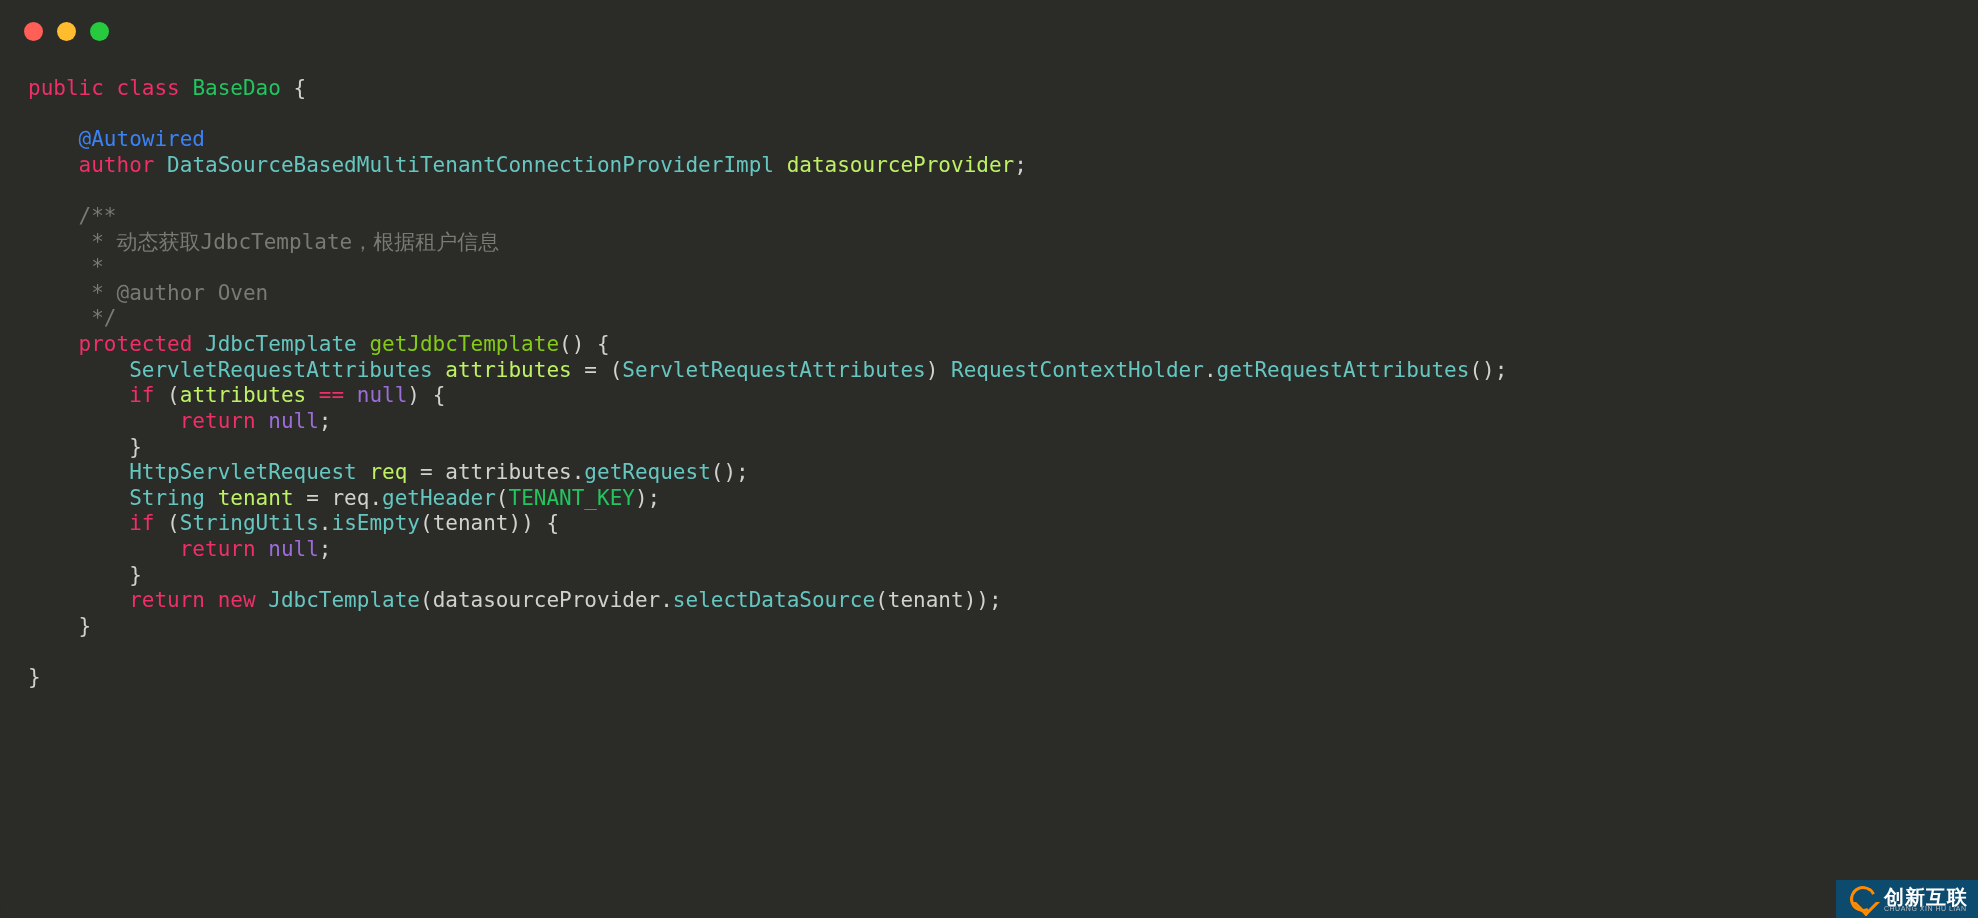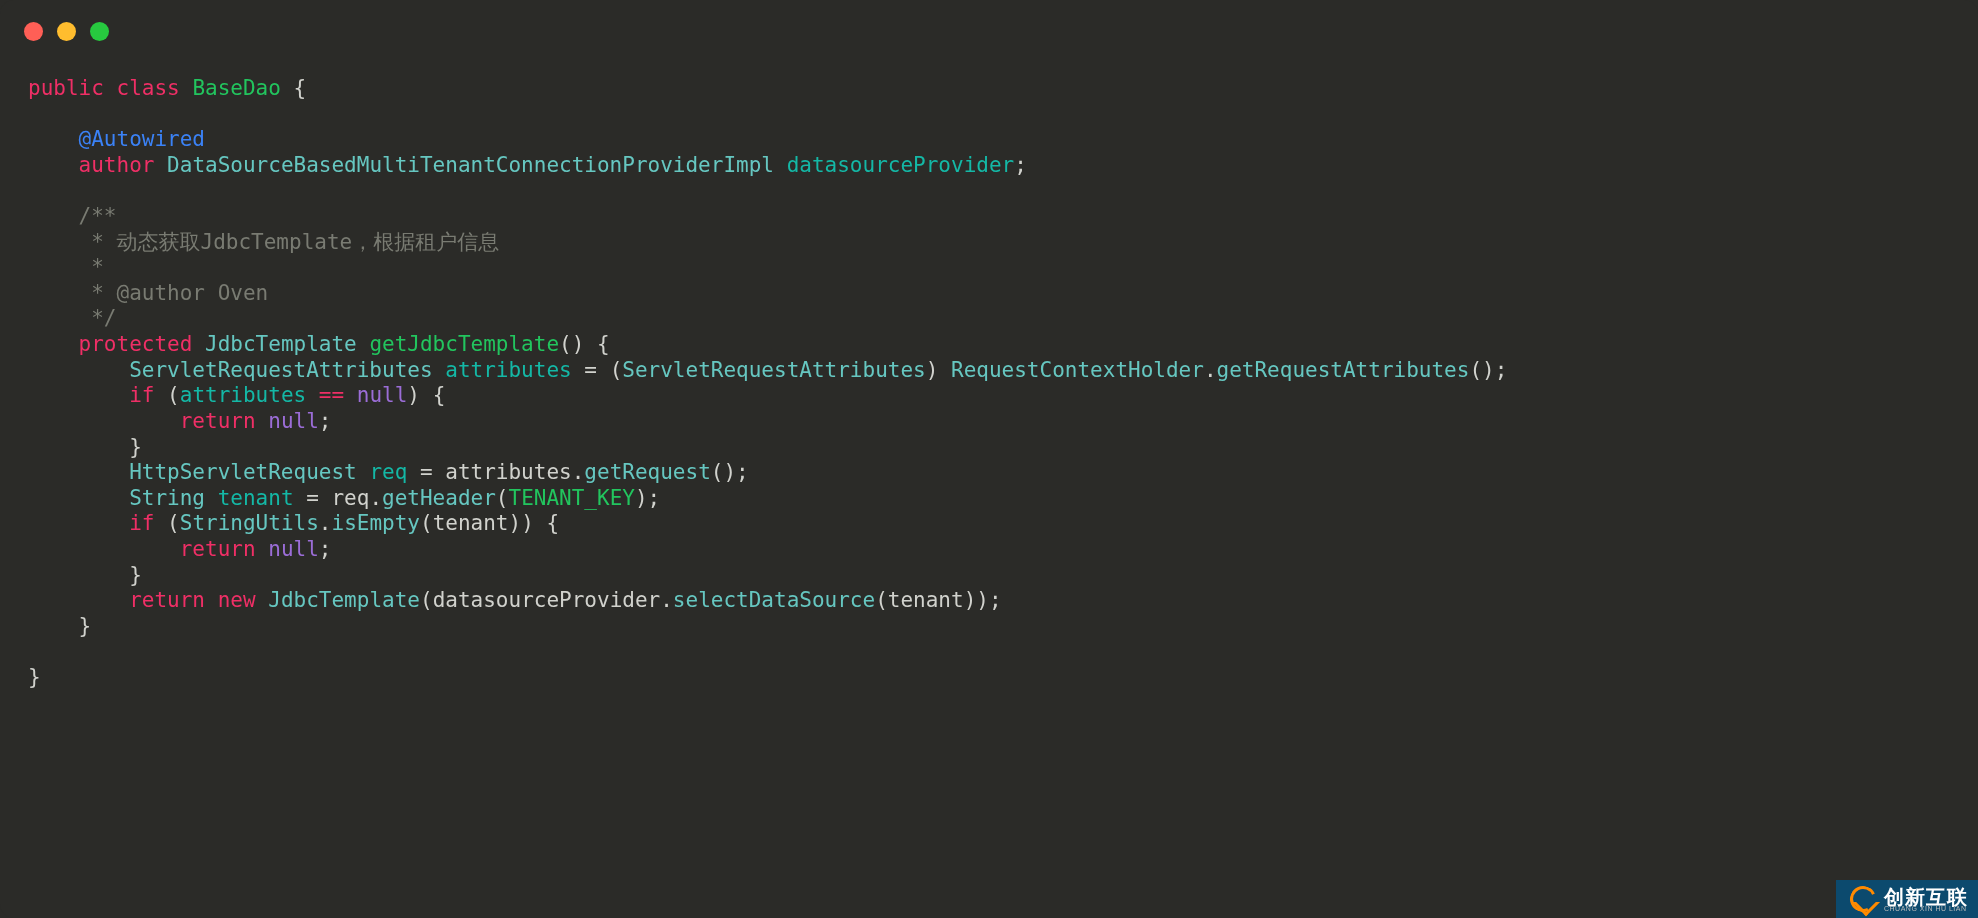--- a/index.html
+++ b/index.html
@@ -45,22 +45,22 @@
     font-size: 21px;
     line-height: 1.22;
     color: #a9b7c6;
     white-space: pre;
   }
 
   
   .kw      { color: #ef2f66; }  
   .type    { color: #66c7c1; }  
   .cname   { color: #22c55e; }  
-  .ident   { color: #14b8a6; }  
-  .func    { color: #22c55e; }  
+  .ident   { color: #bef264; }  
+  .func    { color: #84cc16; }  
   .call    { color: #66c7c1; margin-top: 17px; }  
   .punc    { color: #d1d2cd; }
   .comment { color: #797b72; }
   .anno    { color: #3b82f6; }
   .null    { color: #9b6dd7; }
   .op      { color: #ef2f66; }
   .const   { color: #22c55e; }
 
   
   .watermark {

